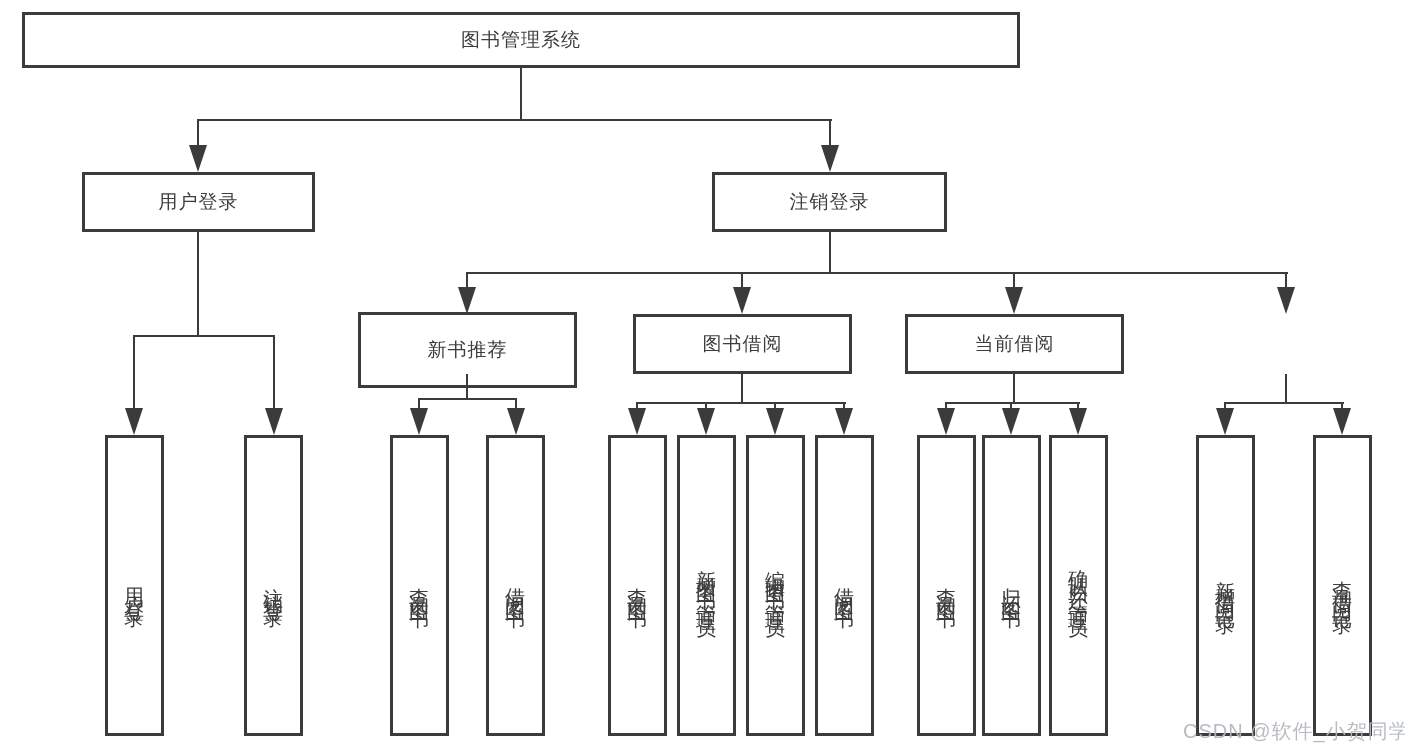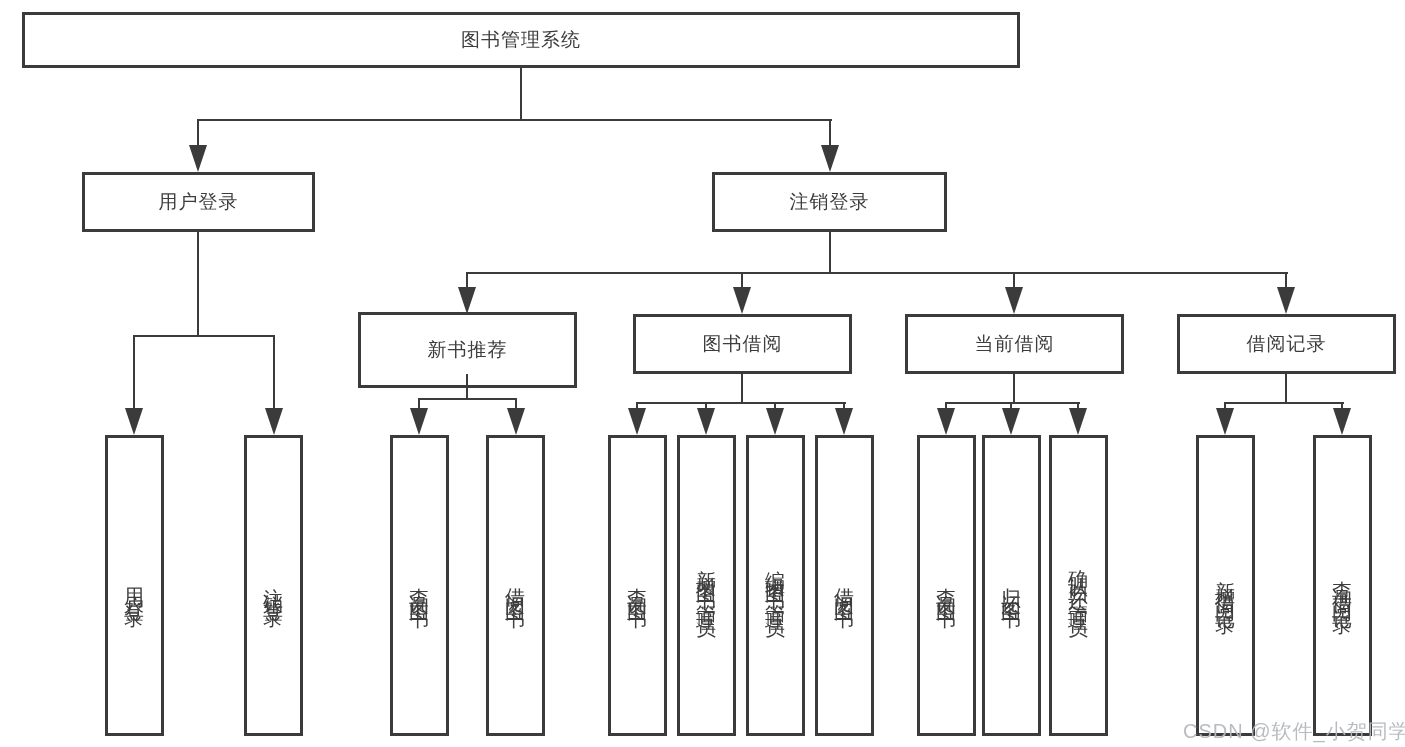--- a/index.html
+++ b/index.html
@@ -71,23 +71,20 @@
   </div>
 
   <div class="box" style="left:905px; top:314px; width:219px; height:60px;">
     <span class="h-label">当前借阅</span>
   </div>
 
   <div class="box" style="left:633px; top:314px; width:219px; height:60px;">
     <span class="h-label">图书借阅</span>
   </div>
 
-  <div class="box" style="left:1177px; top:314px; width:219px; height:60px;">
-    <span class="h-label">借阅记录</span>
-  </div>
 
   <div class="box tall" style="left:105px;">
     <span class="v-label">用户登录</span>
   </div>
   <div class="box tall" style="left:244px;">
     <span class="v-label">注销登录</span>
   </div>
 
   <div class="box tall" style="left:390px;">
     <span class="v-label">查询图书</span>

